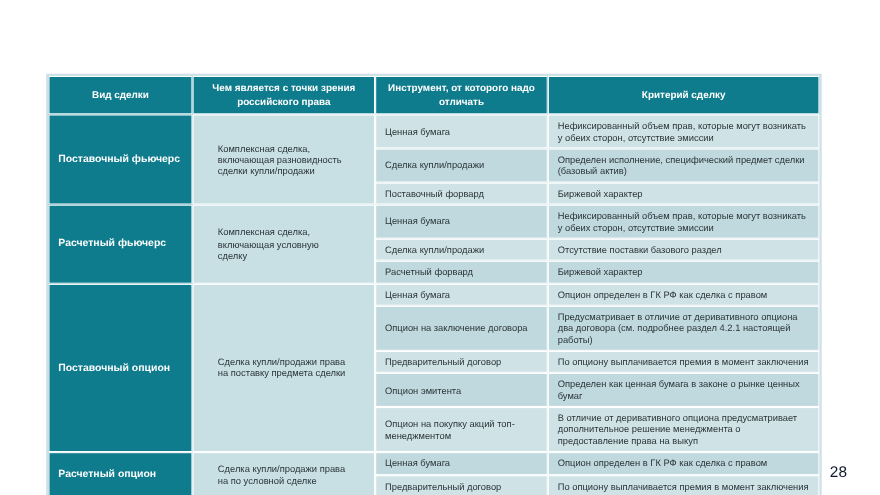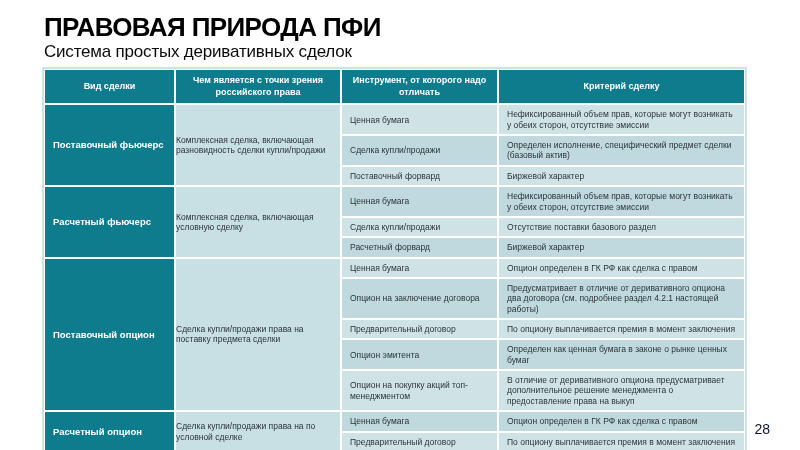--- a/index.html
+++ b/index.html
@@ -52,38 +52,36 @@
     line-height:1.22;
   }
   td.col-type{
     background:var(--row-teal);color:#fff;
     font-size:9.5px;font-weight:bold;
     padding:4px 8px;
     margin-top:20px;
   }
   td.col-nature{
     background:var(--nature-cell);color:var(--ink);
-    font-size:8.5px;padding:4px 0;
+    font-size:8.5px;padding:4px 22px;
   }
   td.col-instrument,td.col-criterion{
     color:var(--ink);font-size:8.5px;padding:4px 8px;
   }
   td.stripe-a{background:var(--cell-light);}
   td.stripe-b{background:var(--cell-dark);}
   .page-number{
     position:absolute;right:30px;bottom:13px;
     font-size:14px;color:#0f172a;
   }
 </style>
 </head>
 <body>
 
 <div class="slide">
-  <h1 class="page-title">ПРАВОВАЯ ПРИРОДА ПФИ</h1>
-  <h2 class="page-subtitle">Система простых деривативных сделок</h2>
 
   <table class="deriv">
     <colgroup>
       <col class="c-type">
         <col class="c-nature">
         <col class="c-instrument">
         <col class="c-criterion">
     </colgroup>
     <thead>
       <tr>

